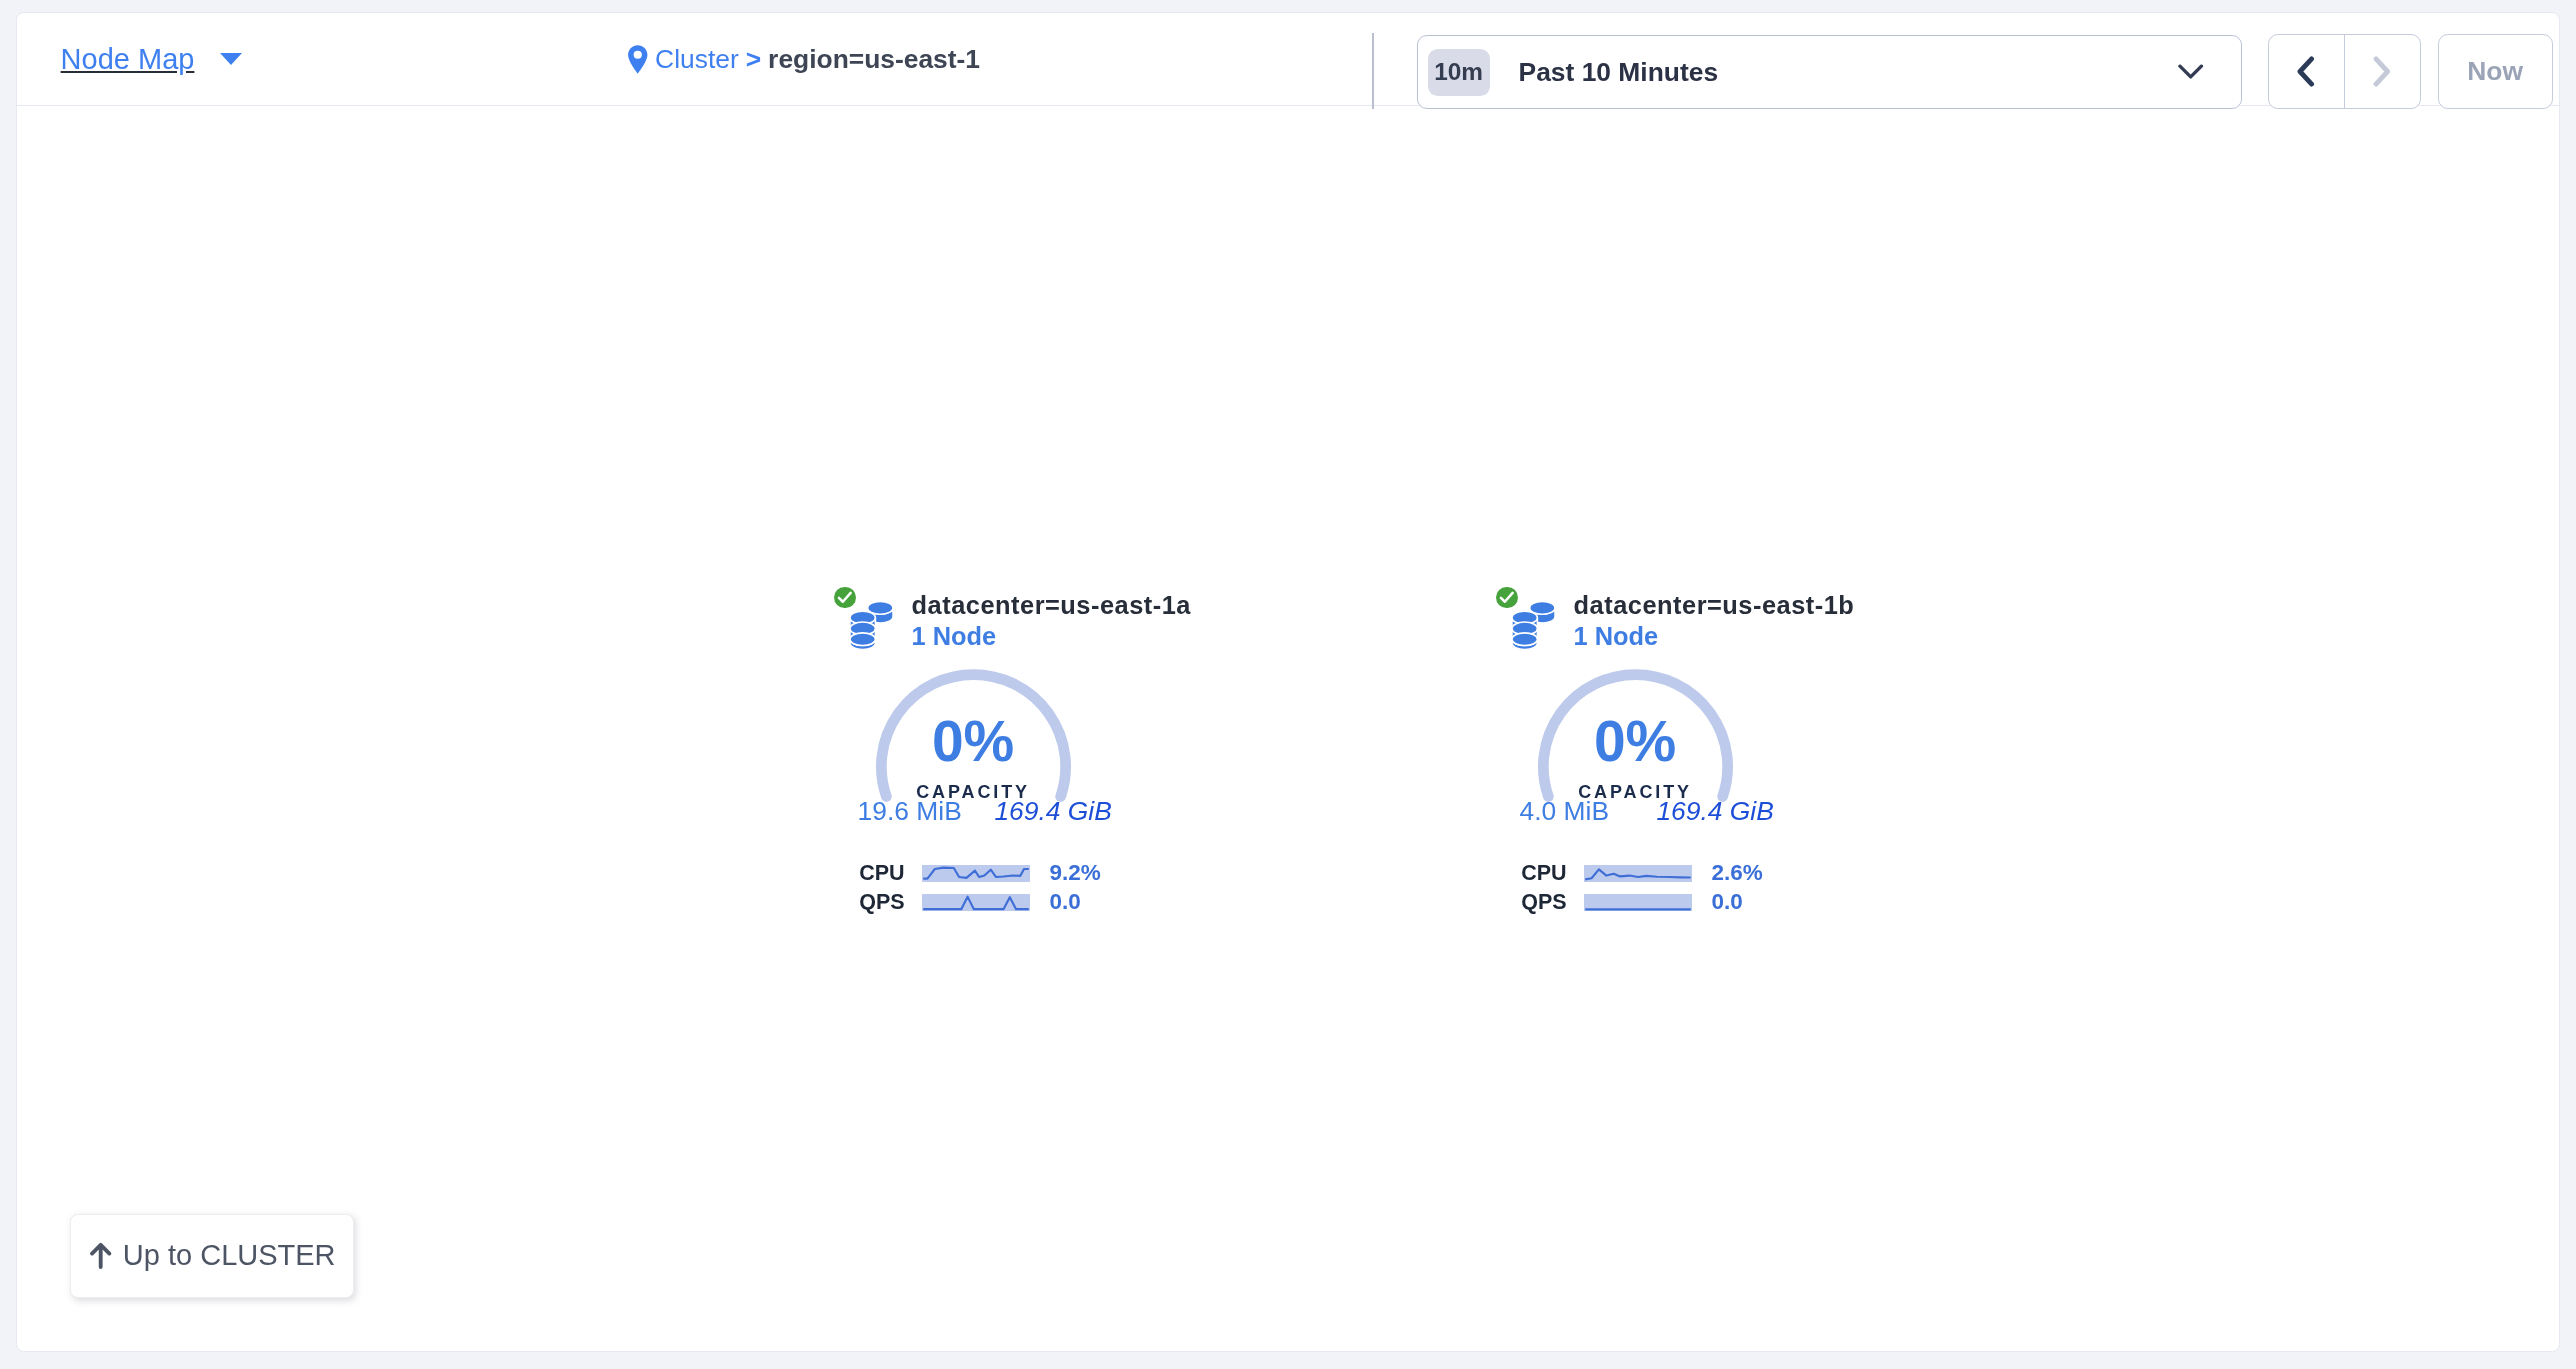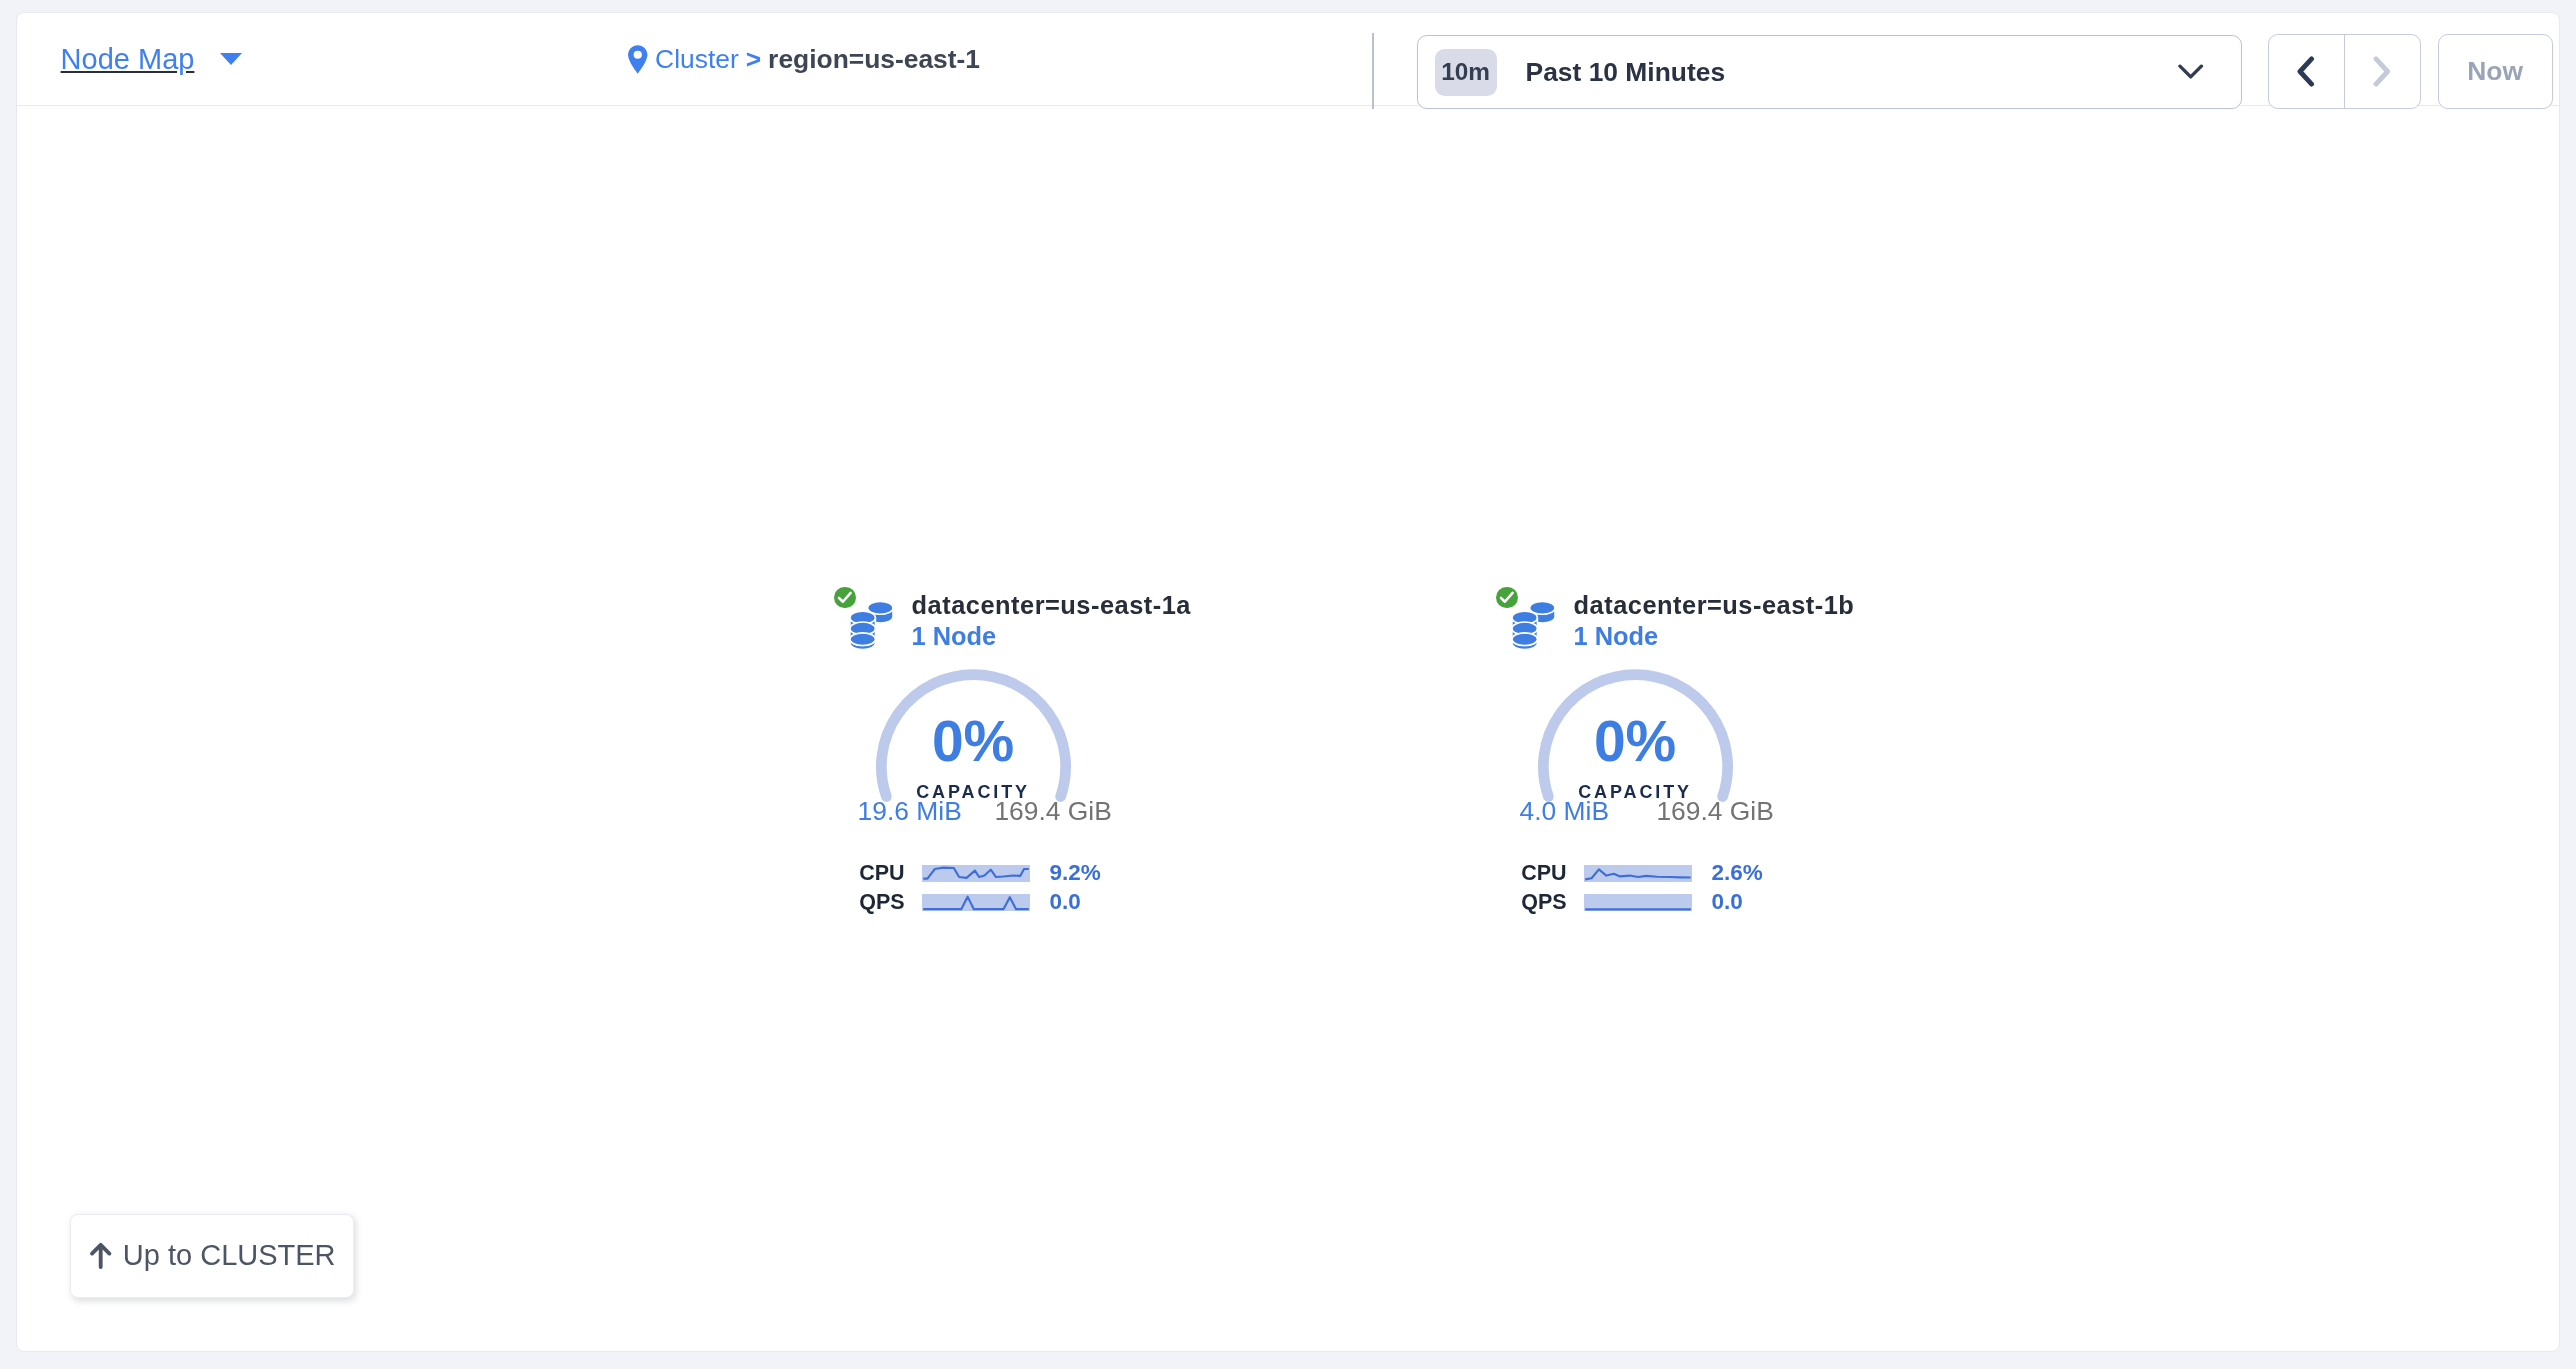--- a/index.html
+++ b/index.html
@@ -34,21 +34,21 @@
   .breadcrumb .link { color:#3f80f0; cursor:pointer; }
   .breadcrumb .sep { color:#3f80f0; font-weight:bold; }
   .breadcrumb .current { color:#3e4555; font-weight:600; }
   .vdivider { position:absolute; left:1355px; top:20.5px; height:76px; width:2px; background:#b9bfce; }
   .timesel {
     position:absolute; left:1400px; top:22.5px; width:825px; height:74px;
     border:1.5px solid #bac1d4; border-radius:9.8px; background:#fff;
     display:flex; align-items:center; cursor:pointer;
   }
   .timesel .badge {
-    margin-left:17px; width:62px; height:47px; background:#d9dce8; border-radius:9.8px;
+    margin-left:10px; width:62px; height:47px; background:#d9dce8; border-radius:9.8px;
     display:flex; align-items:center; justify-content:center;
     font-size:24.4px; font-weight:bold; color:#353d50;
   }
   .timesel .tlabel { margin-left:29px; font-size:26.4px; font-weight:600; color:#2b3245; }
   .timesel .chev { position:absolute; right:37px; top:50%; transform:translateY(-50%); }
   .navgroup {
     position:absolute; left:2251px; top:21.5px; width:153px; height:75px;
     border:1.5px solid #c5cbdb; border-radius:9.8px; background:#fff;
     display:flex;
   }
@@ -74,21 +74,21 @@
     color:#272d39; white-space:nowrap; letter-spacing:0.5px; }
   .nodecount { position:absolute; left:85px; top:37px; font-size:25.4px; font-weight:bold; color:#3e7de2; }
   .gauge { position:absolute; left:39px; top:76px; }
   .pct { position:absolute; left:0; right:0; top:123px; text-align:center;
     font-size:57px; font-weight:bold; color:#3e7de2; }
   .caplabel { position:absolute; left:0; right:0; top:184px; text-align:center;
     font-size:18px; font-weight:bold; color:#1b2b4c; letter-spacing:2.9px;margin-top:13px; }
   .capvals { position:absolute; left:0; top:211px; width:293px; padding:0 7.8px 0 31px;
     display:flex; justify-content:space-between; font-size:26.4px; }
   .capvals .used { color:#3e7de2; }
-  .capvals .total { color:#737373; }
+  .capvals .total { color:#1d4ed8;font-style:italic; }
   .metricrow { position:absolute; left:0; width:293px; height:17.6px;margin-top:16px; }
   .metricrow.m0 { top:264px; }
   .metricrow.m1 { top:293px; }
   .mlabel { position:absolute; left:0; width:78px; top:50%; transform:translateY(-50%);
     text-align:right; font-size:21.5px; font-weight:bold; color:#1e2736; }
   .spark { position:absolute; left:95px; top:0; width:108px; height:17.6px; background:#bccaee; }
   .mvalue { position:absolute; left:223px; top:50%; transform:translateY(-50%);
     font-size:22.5px; font-weight:bold; color:#3a6fd8; white-space:nowrap; }
   
   .upbtn {

